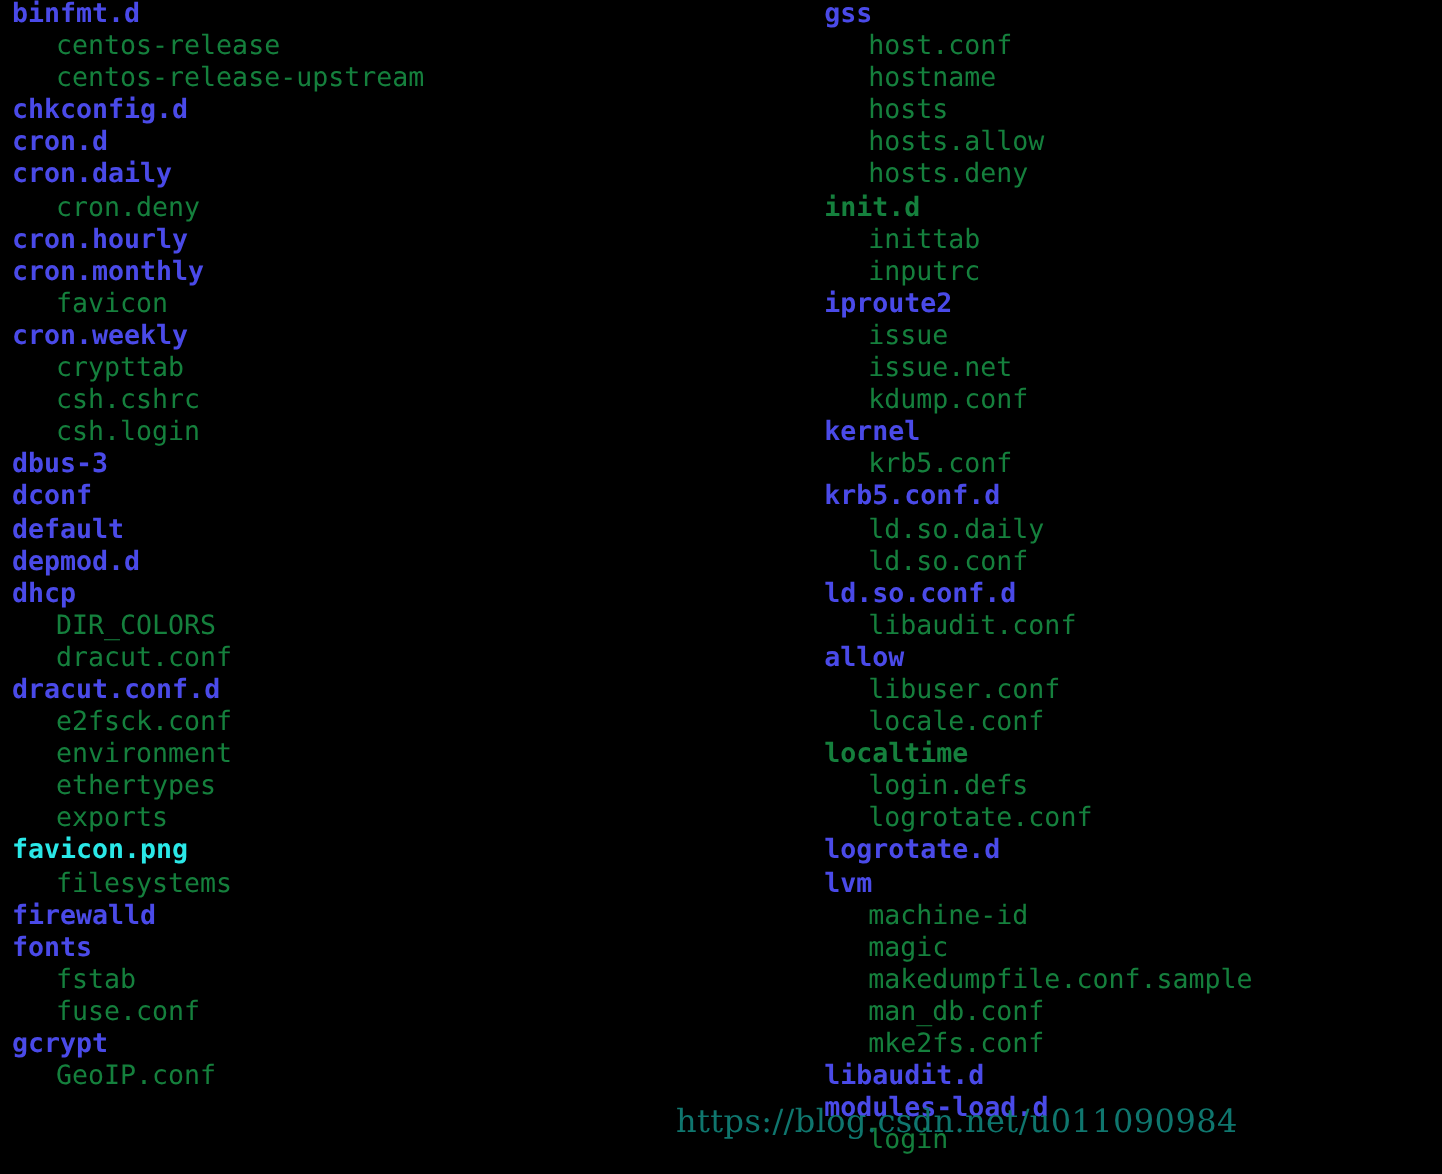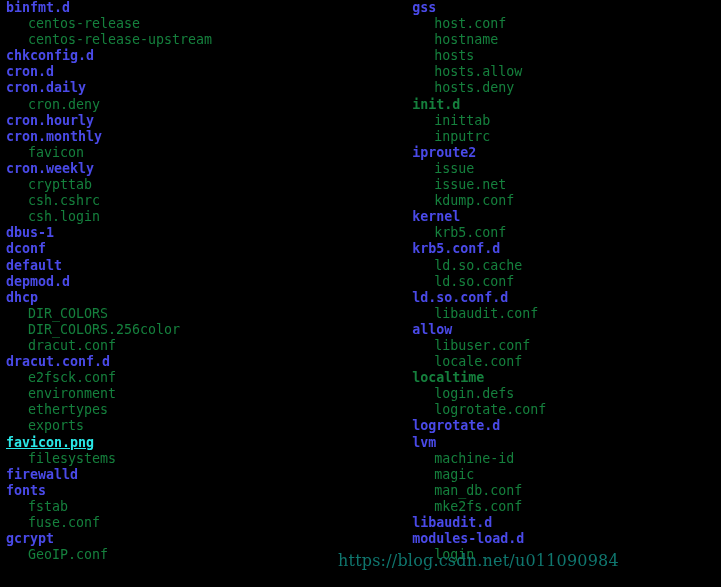--- a/index.html
+++ b/index.html
@@ -47,21 +47,21 @@
     font-size: 13.3px;
     white-space: pre;
     letter-spacing: 0px;
     font-family: "DejaVu Sans Mono", "Liberation Mono", monospace;
   }
 
   
   .c-file { color: #15803d; margin-left: 22px; }
   .c-dir  { color: #4a4ae8; font-weight: bold; }
   .c-link { color: #15803d; font-weight: bold; }
-  .c-img  { color: #2ae8e8; font-weight: bold; text-decoration: underline; }
+  .c-img  { color: #2ae8e8; font-weight: bold; }
 
   #watermark {
     position: absolute;
     left: 338px;
     top: 551px;
     font-family: "DejaVu Serif", "Liberation Serif", serif;
     font-size: 16px;
     line-height: 19px;
     color: #0f766e;
     white-space: pre;
@@ -82,27 +82,26 @@
         <div class="ls-entry c-dir">cron.d</div>
         <div class="ls-entry c-dir">cron.daily</div>
         <div class="ls-entry c-file">cron.deny</div>
         <div class="ls-entry c-dir">cron.hourly</div>
         <div class="ls-entry c-dir">cron.monthly</div>
         <div class="ls-entry c-file">favicon</div>
         <div class="ls-entry c-dir">cron.weekly</div>
         <div class="ls-entry c-file">crypttab</div>
         <div class="ls-entry c-file">csh.cshrc</div>
         <div class="ls-entry c-file">csh.login</div>
-        <div class="ls-entry c-dir">dbus-1</div>
+        <div class="ls-entry c-dir">dbus-3</div>
         <div class="ls-entry c-dir">dconf</div>
         <div class="ls-entry c-dir">default</div>
         <div class="ls-entry c-dir">depmod.d</div>
         <div class="ls-entry c-dir">dhcp</div>
         <div class="ls-entry c-file">DIR_COLORS</div>
-        <div class="ls-entry c-file">DIR_COLORS.256color</div>
         <div class="ls-entry c-file">dracut.conf</div>
         <div class="ls-entry c-dir">dracut.conf.d</div>
         <div class="ls-entry c-file">e2fsck.conf</div>
         <div class="ls-entry c-file">environment</div>
         <div class="ls-entry c-file">ethertypes</div>
         <div class="ls-entry c-file">exports</div>
         <div class="ls-entry c-img">favicon.png</div>
         <div class="ls-entry c-file">filesystems</div>
         <div class="ls-entry c-dir">firewalld</div>
         <div class="ls-entry c-dir">fonts</div>
@@ -121,34 +120,35 @@
         <div class="ls-entry c-link">init.d</div>
         <div class="ls-entry c-file">inittab</div>
         <div class="ls-entry c-file">inputrc</div>
         <div class="ls-entry c-dir">iproute2</div>
         <div class="ls-entry c-file">issue</div>
         <div class="ls-entry c-file">issue.net</div>
         <div class="ls-entry c-file">kdump.conf</div>
         <div class="ls-entry c-dir">kernel</div>
         <div class="ls-entry c-file">krb5.conf</div>
         <div class="ls-entry c-dir">krb5.conf.d</div>
-        <div class="ls-entry c-file">ld.so.cache</div>
+        <div class="ls-entry c-file">ld.so.daily</div>
         <div class="ls-entry c-file">ld.so.conf</div>
         <div class="ls-entry c-dir">ld.so.conf.d</div>
         <div class="ls-entry c-file">libaudit.conf</div>
         <div class="ls-entry c-dir">allow</div>
         <div class="ls-entry c-file">libuser.conf</div>
         <div class="ls-entry c-file">locale.conf</div>
         <div class="ls-entry c-link">localtime</div>
         <div class="ls-entry c-file">login.defs</div>
         <div class="ls-entry c-file">logrotate.conf</div>
         <div class="ls-entry c-dir">logrotate.d</div>
         <div class="ls-entry c-dir">lvm</div>
         <div class="ls-entry c-file">machine-id</div>
         <div class="ls-entry c-file">magic</div>
+        <div class="ls-entry c-file">makedumpfile.conf.sample</div>
         <div class="ls-entry c-file">man_db.conf</div>
         <div class="ls-entry c-file">mke2fs.conf</div>
         <div class="ls-entry c-dir">libaudit.d</div>
         <div class="ls-entry c-dir">modules-load.d</div>
         <div class="ls-entry c-file">login</div>
       </div>
     </div>
   <div id="watermark">https://blog.csdn.net/u011090984</div>
 </div>
 

